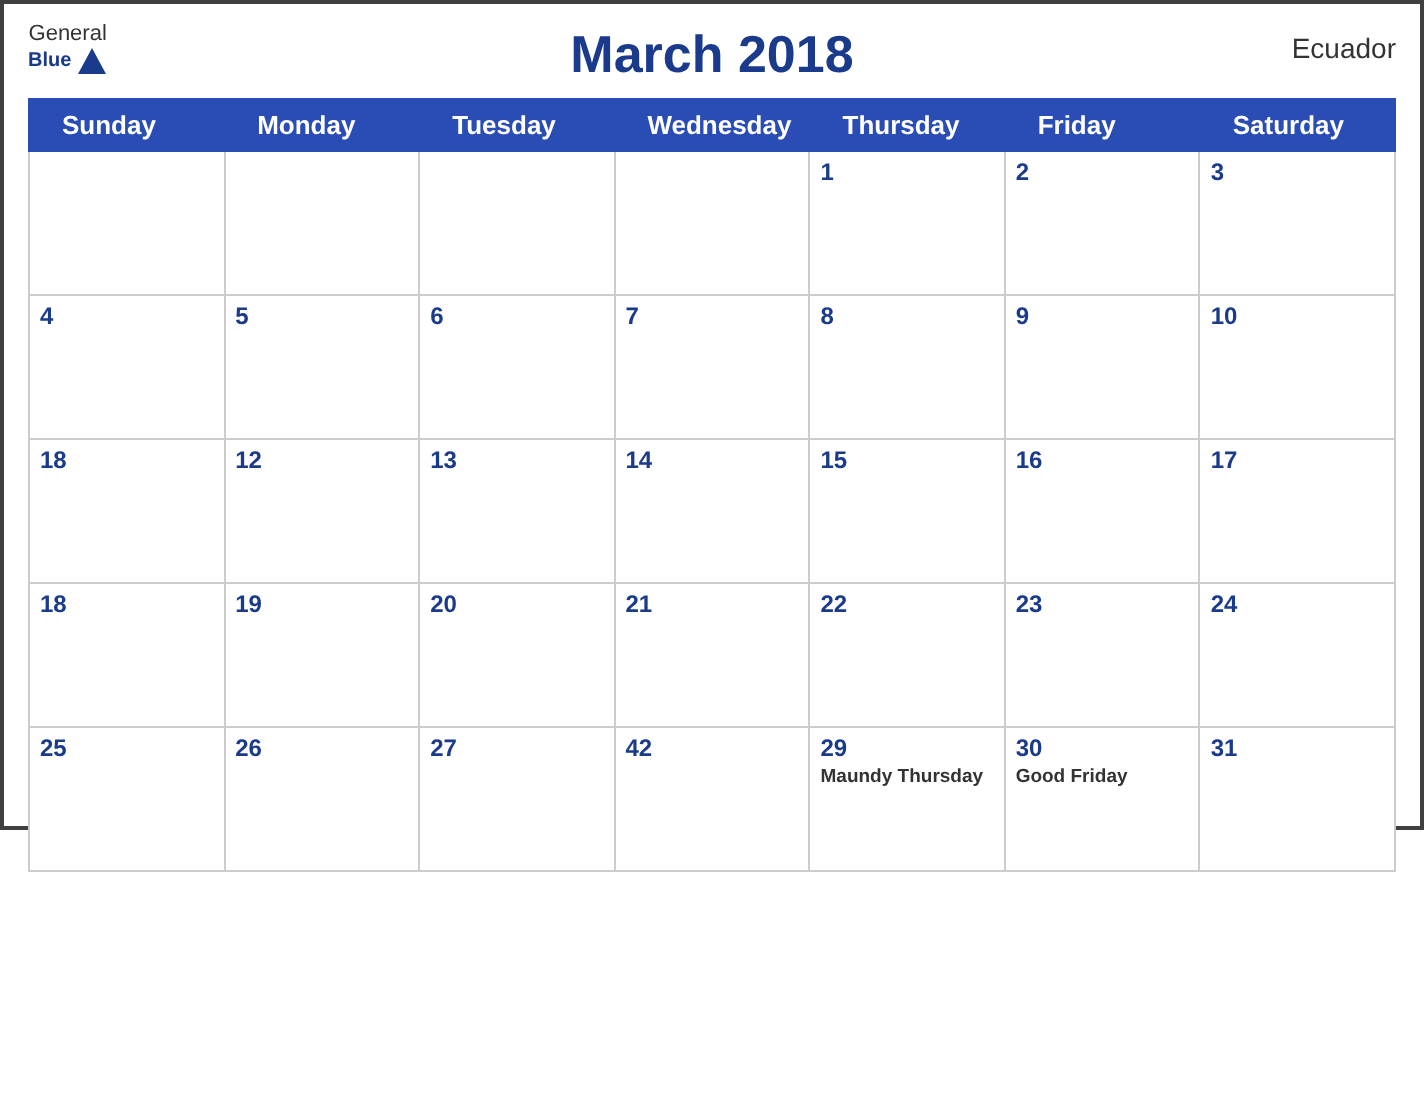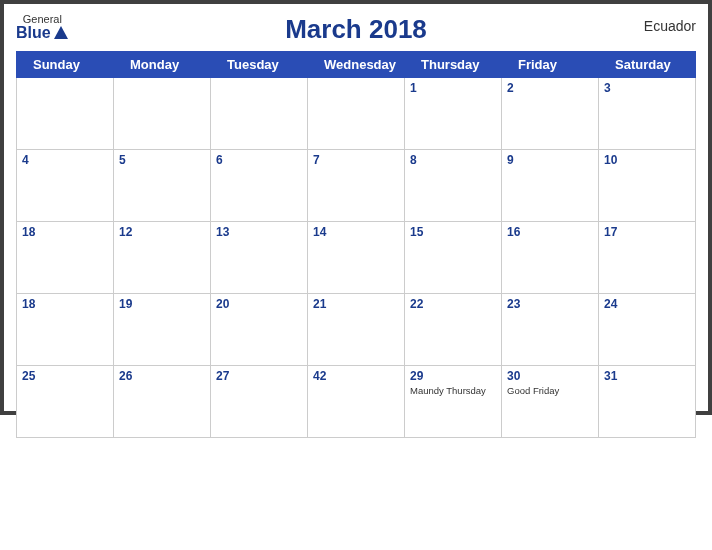--- a/index.html
+++ b/index.html
@@ -8,21 +8,21 @@
       background: #fff;
       width: 712px;
       height: 550px;
       overflow: hidden;
     }
     .calendar-container {
       width: 712px;
       height: 415px;
       padding: 10px 12px 12px 12px;
       background: #fff;
-      border: 4px solid #404040;
+      border: 2px solid #404040;
     }
     .header {
       display: flex;
       align-items: center;
       justify-content: center;
       position: relative;
       margin-bottom: 6px;
     }
     .logo {
       position: absolute;
@@ -32,21 +32,21 @@
       flex-direction: column;
       align-items: center;
       line-height: 1;
     }
     .logo-general {
       font-size: 11px;
       color: #333;
       font-weight: normal;
     }
     .logo-blue {
-      font-size: 16px;
+      font-size: 10px;
       font-weight: bold;
       color: #1a3a8c;
       display: flex;
       align-items: center;
     }
     .logo-blue svg {
       width: 16px;
       height: 16px;
       margin-left: 2px;
     }
@@ -89,20 +89,21 @@
       font-size: 12px;
       font-weight: bold;
       color: #1a3a8c;
       display: block;
     }
     .holiday-name {
       font-size: 9.5px;
       color: #333;
       margin-top: 2px;
       display: block;
+      font-weight: bold;
     }
     .empty-cell {
       background: #fff;
     }
   </style>
 </head>
 <body>
 
 <div class="calendar-container">
   <div class="header">

